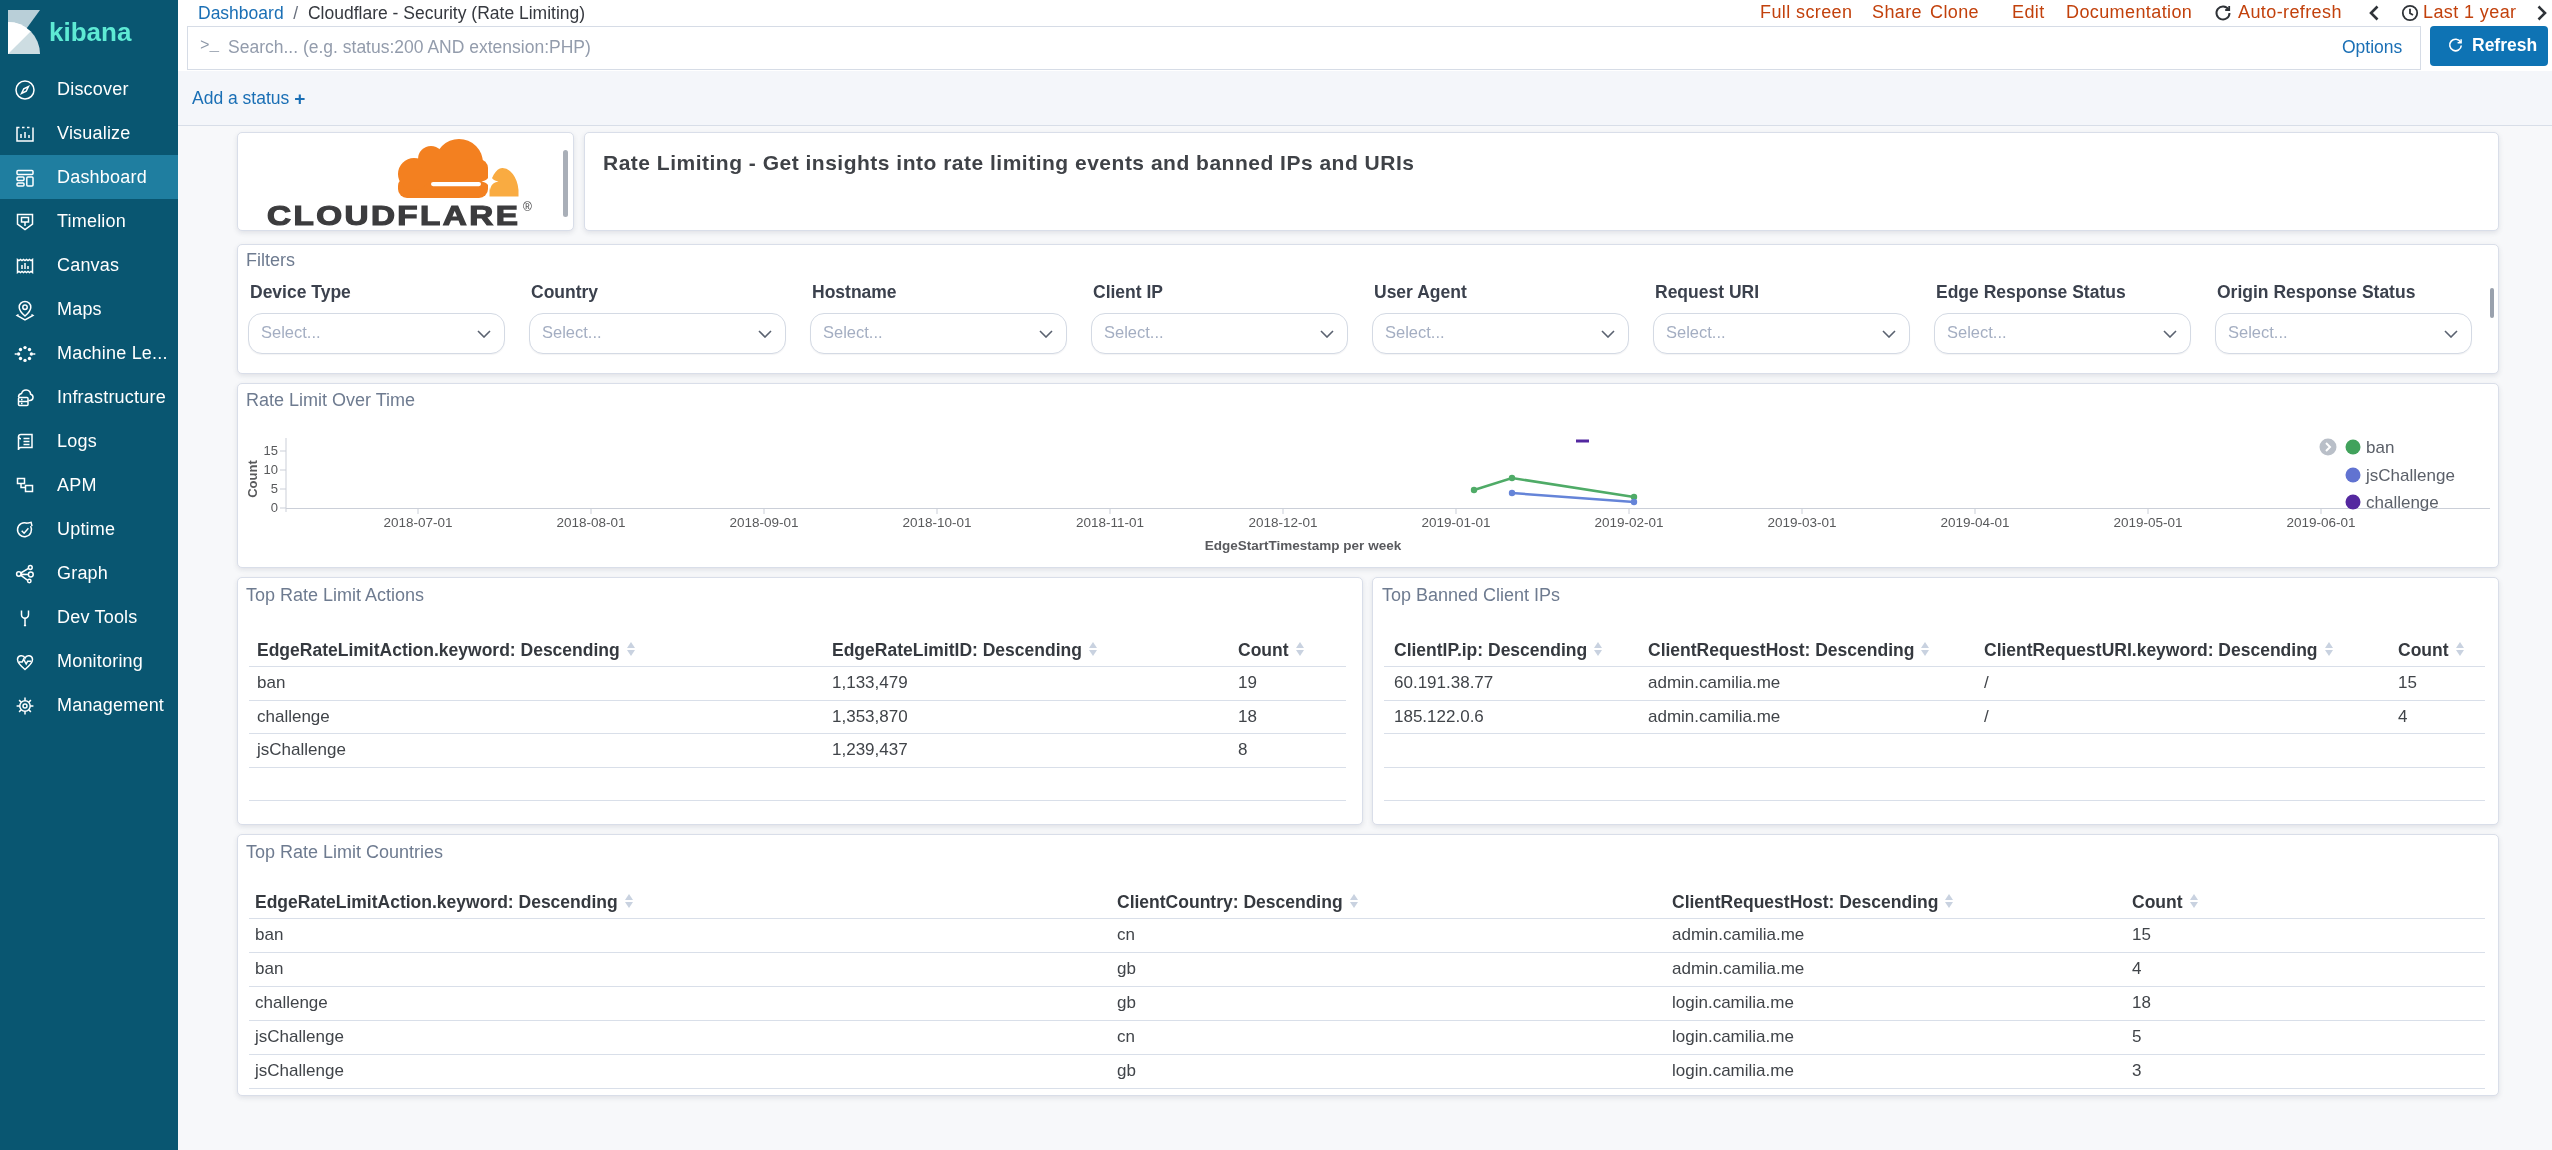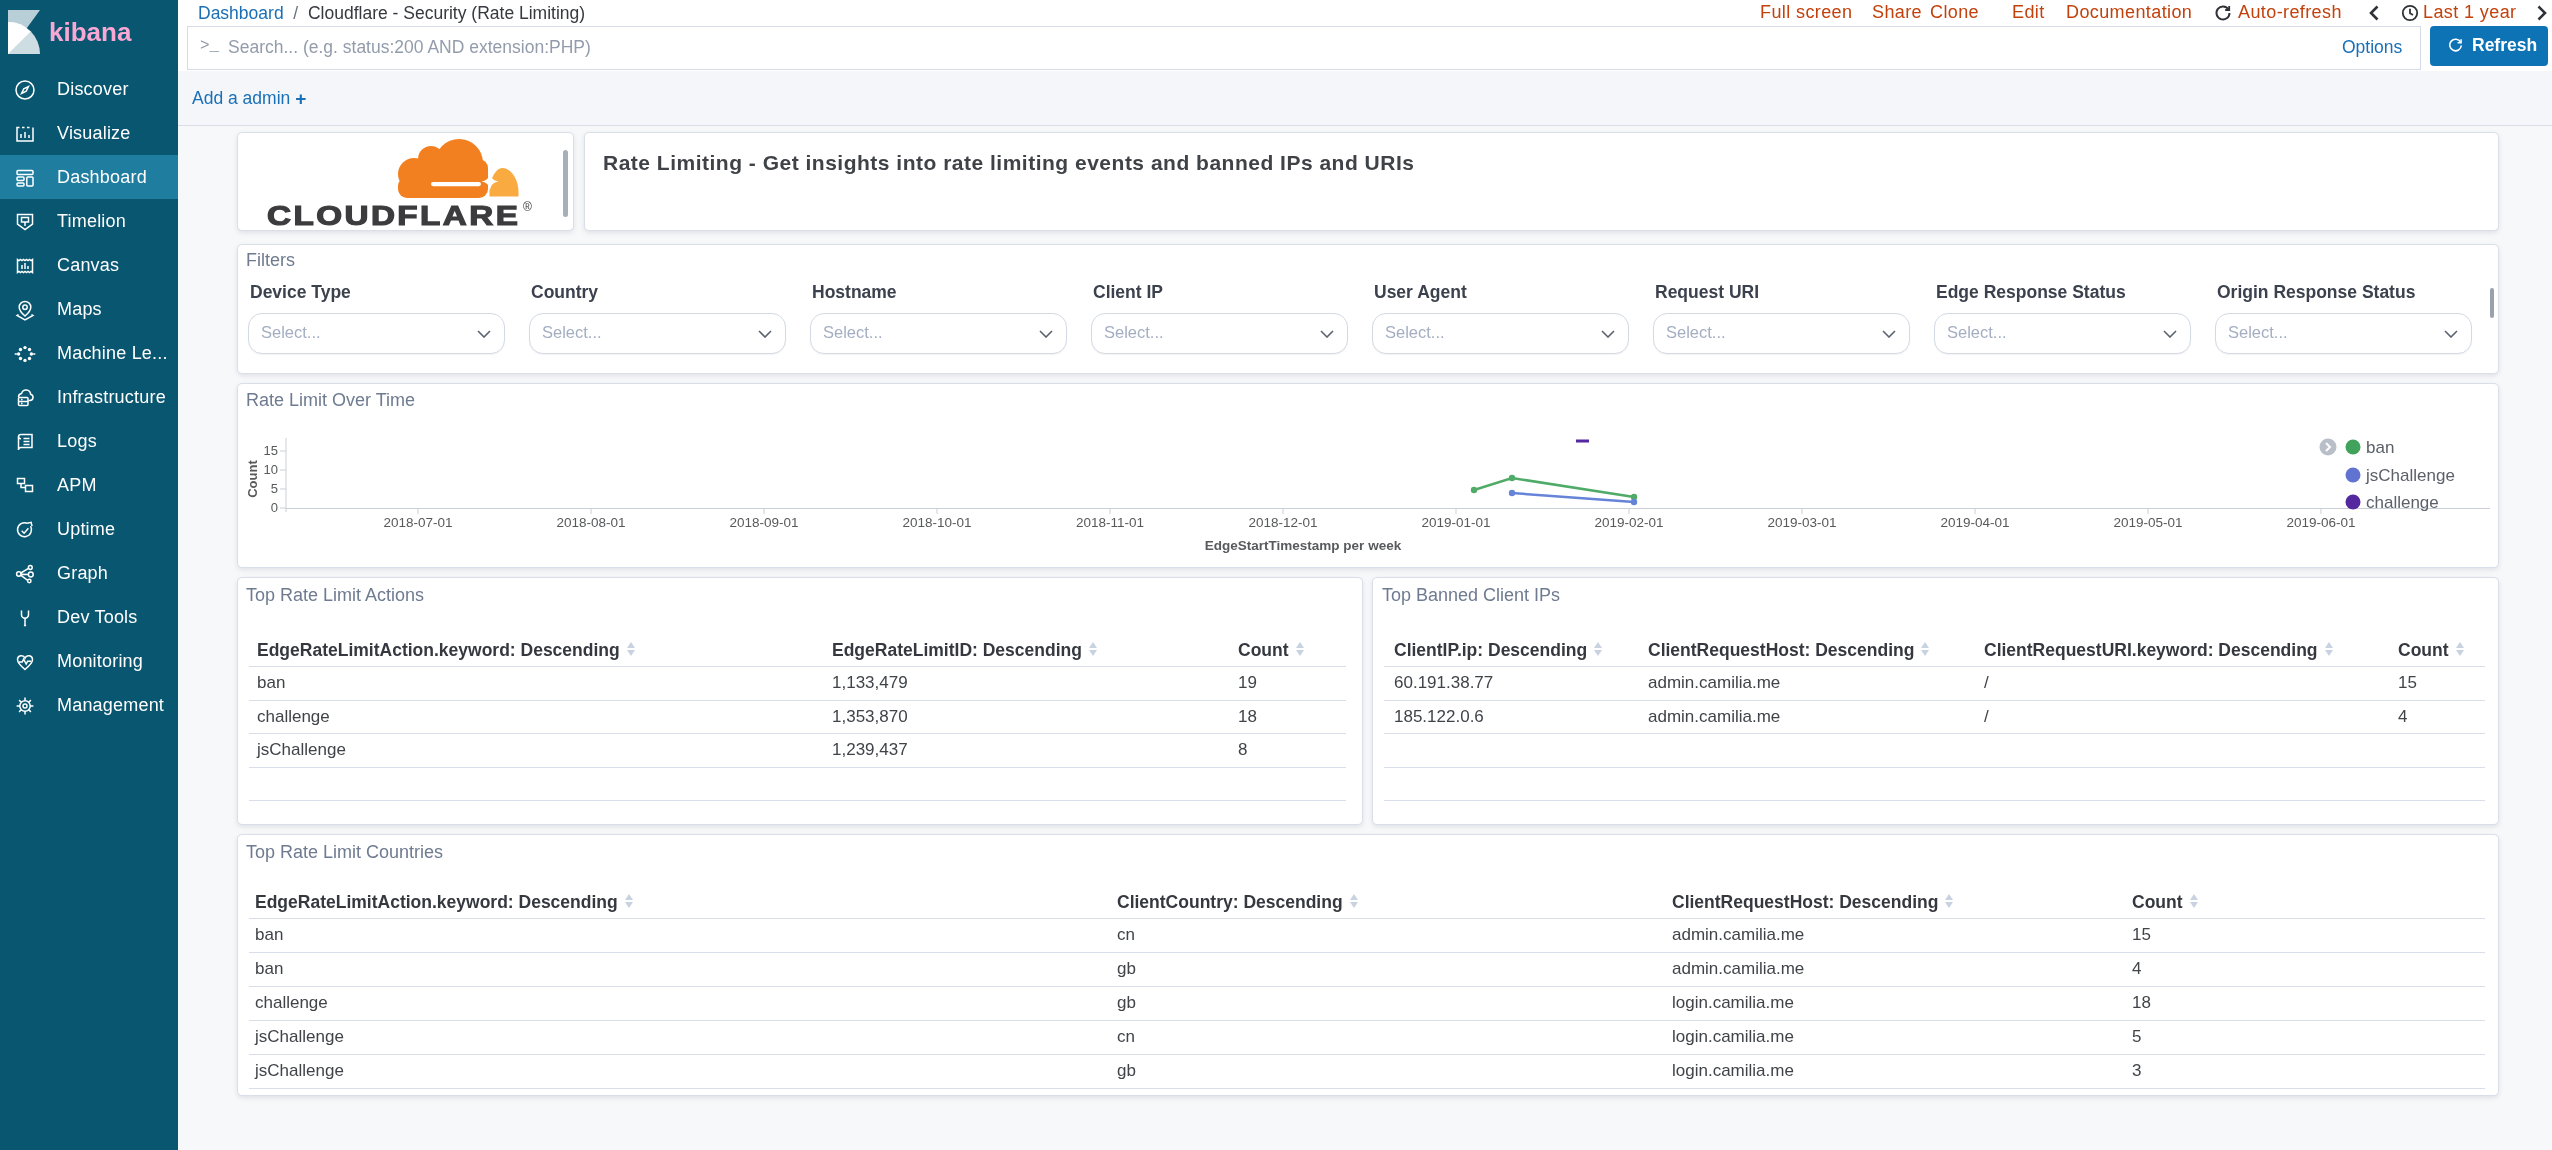--- a/index.html
+++ b/index.html
@@ -33,21 +33,21 @@
 .toolitem{position:absolute;top:2px;font-size:18px;letter-spacing:.4px;color:#c2410c;white-space:nowrap}
 </style>
 </head>
 <body>
 <div id="side">
   <svg class="abs" style="left:8px;top:10px" width="32" height="44" viewBox="0 0 32 44">
     <polygon points="0,0 32,0 0,44" fill="#b9cfd8"></polygon>
     <path d="M0,44 L0,12 A32,32 0 0 1 32,44 Z" fill="#ffffff" opacity="0.8"></path>
     <path d="M0,44 L0,12 A32,32 0 0 1 22.6,21.4 Z" fill="#ffffff"></path>
   </svg>
-  <div class="abs" style="left:49px;top:17px;font-size:26px;font-weight:bold;color:#f9a8d4;letter-spacing:0px">kibana</div>
+  <div class="abs" style="left:49px;top:17px;font-size:26px;font-weight:bold;color:#5eead4;letter-spacing:0px">kibana</div>
   <div class="nav" style="top:67px">
       <svg width="24" height="24" viewBox="0 0 24 24" fill="none" stroke="#fff" stroke-width="1.5">
         <circle cx="12" cy="12" r="9"></circle>
         <path d="M8.6,15.4 L10.8,10.8 L15.4,8.6 L13.2,13.2 Z"></path>
       </svg>
       <span class="lbl">Discover</span>
     </div>
   <div class="nav" style="top:111px">
       <svg width="24" height="24" viewBox="0 0 24 24" fill="none" stroke="#fff" stroke-width="1.5">
         <path d="M4,8 v11 h16 V8 M4,8 v-2.5 h2.5 M9,5.5 h2.5 M14,5.5 h2.5 M20,5.5 v2.5"></path>
@@ -201,21 +201,21 @@
   <div class="abs" style="left:2164px;top:11px;font-size:17.5px" class2="link"><span class="link">Options</span></div>
   <div class="abs" style="left:2252px;top:0px;width:118px;height:40px;background:#0e73b4;border-radius:4px">
     <svg class="abs" style="left:17px;top:11px" width="17" height="17" viewBox="0 0 17 17" fill="none" stroke="#fff" stroke-width="1.6">
         <path d="M13.6,5.2 A5.8,5.8 0 1 0 14.3,8.5"></path>
         <path d="M14.1,2.3 v3.5 h-3.5" stroke-width="1.5"></path>
       </svg>
     <div class="abs" style="left:42px;top:9px;font-size:17.5px;font-weight:bold;color:#fff">Refresh</div>
   </div>
 </div>
 <div id="filterbar">
-  <div class="abs" style="left:14px;top:16px;font-size:17.5px"><span class="link">Add a admin </span><span class="link" style="font-weight:bold;font-size:19px;position:relative;top:1px">+</span></div>
+  <div class="abs" style="left:14px;top:16px;font-size:17.5px"><span class="link">Add a status </span><span class="link" style="font-weight:bold;font-size:19px;position:relative;top:1px">+</span></div>
 </div>
 <div id="content"></div>
 
 <div class="panel" style="left:237px;top:132px;width:335px;height:97px"></div>
 <svg class="abs" style="left:395px;top:133px" width="130" height="68" viewBox="0 0 130 68">
   <path d="M93,65 V58 C93,45 100,34 107,33.5 C116,33 124,44 125,57 V65 Z" fill="#f9ab41" stroke="#fff" stroke-width="3"></path>
   <rect x="3" y="44" width="85" height="21" rx="9" fill="#f38020"></rect>
   <circle cx="19" cy="41" r="16" fill="#f38020"></circle>
   <circle cx="36" cy="26" r="13" fill="#f38020"></circle>
   <circle cx="64" cy="30" r="24" fill="#f38020"></circle>

